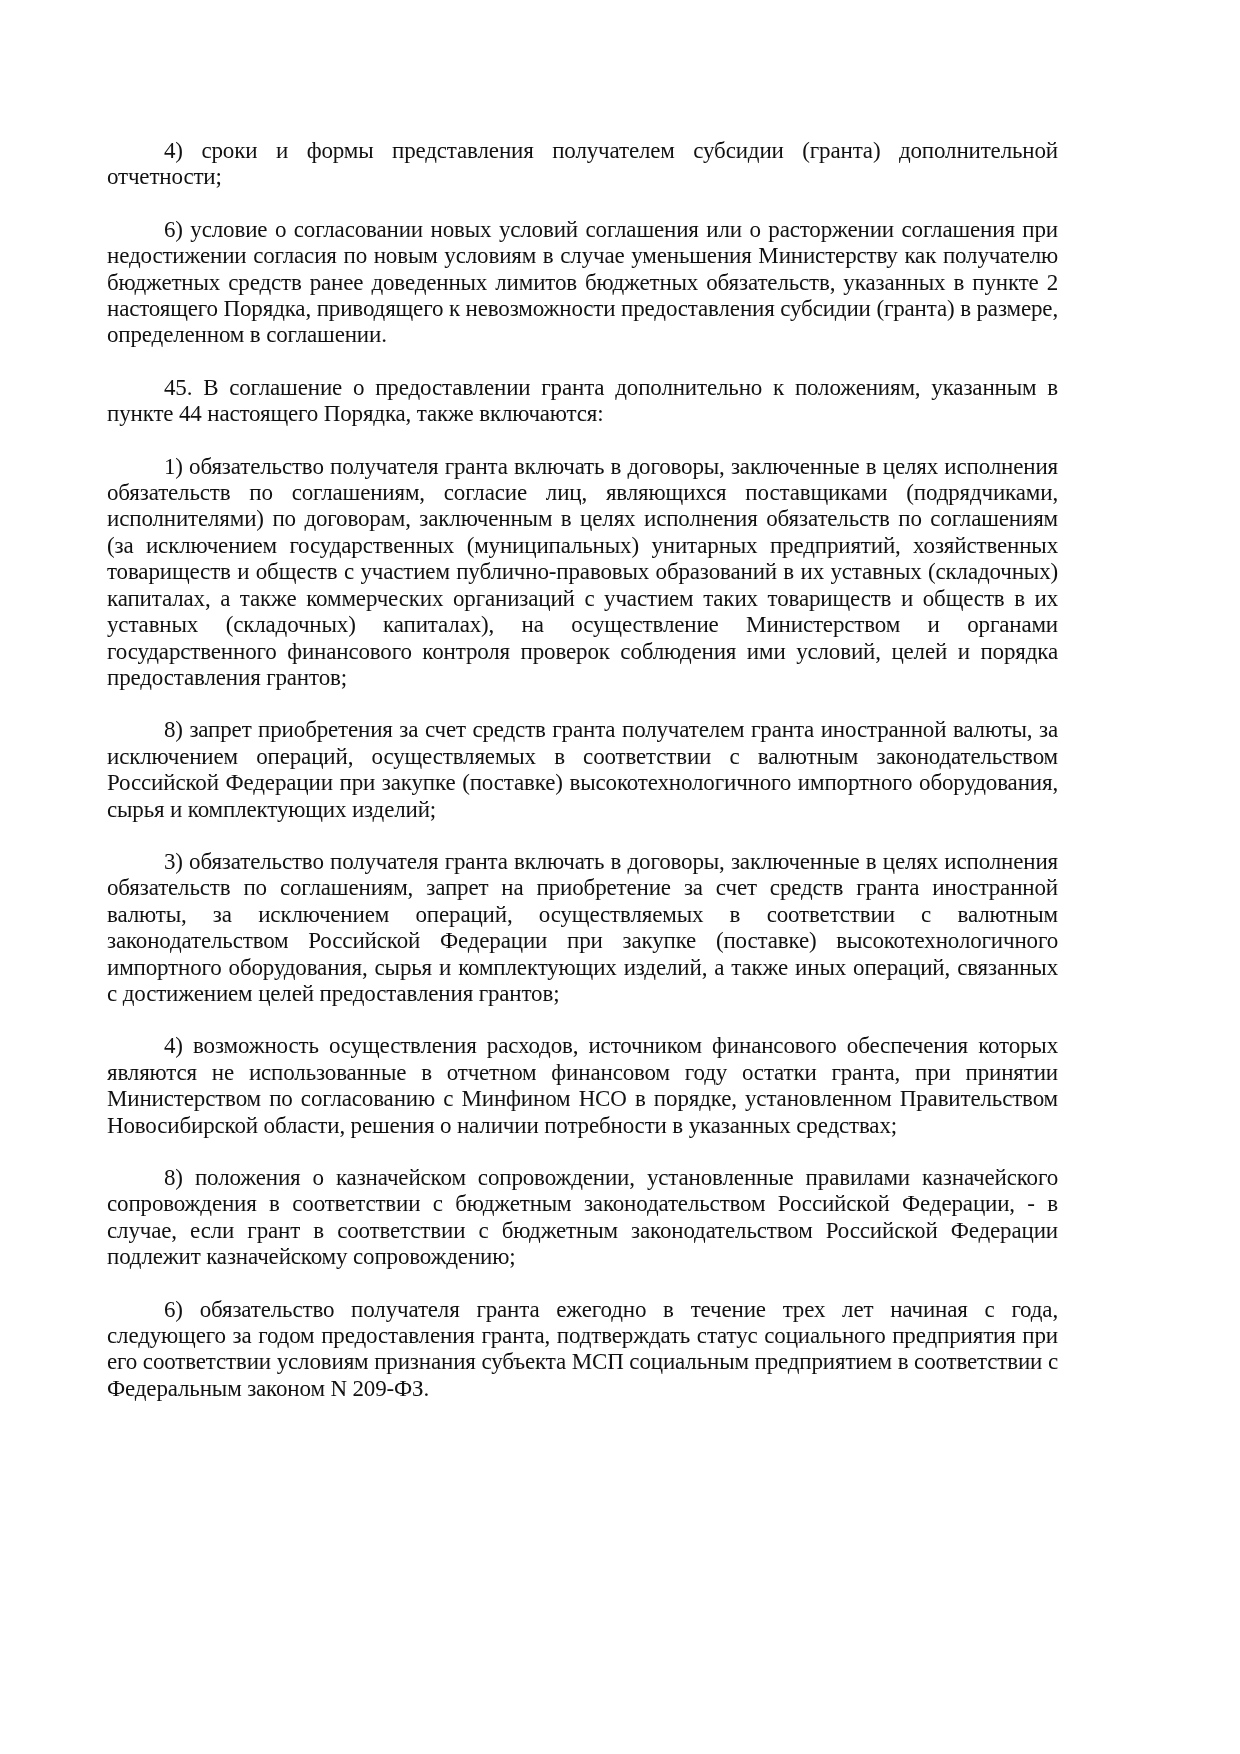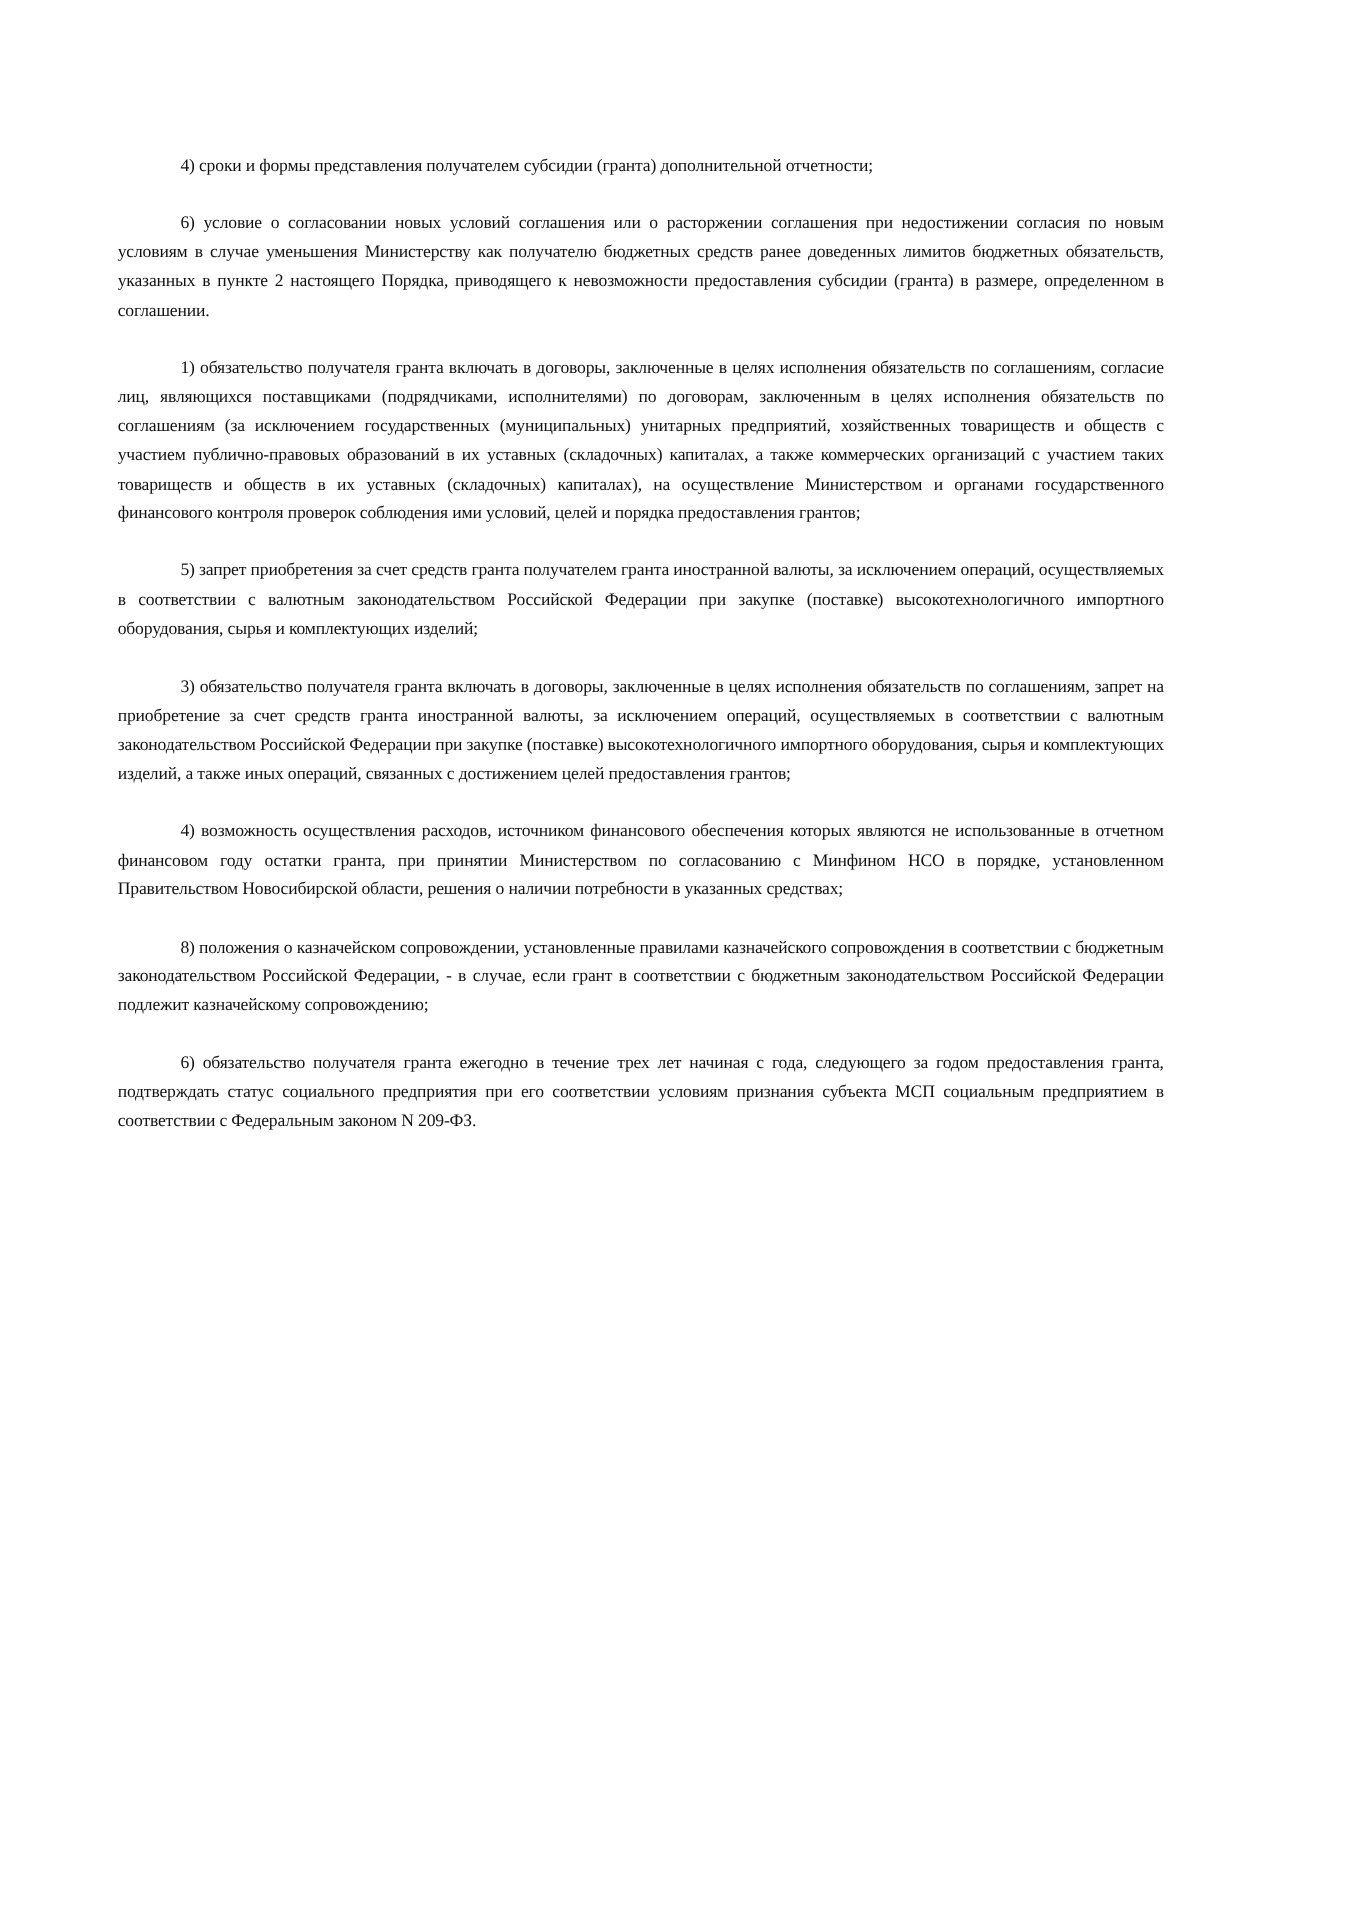--- a/index.html
+++ b/index.html
@@ -16,32 +16,33 @@
       color: #111111;
     }
     .page {
       position: absolute;
       left: 107px;
       top: 138px;
       width: 951px;
     }
     .para {
       margin: 0 0 26px 0;
-      font-size: 16px;
+      font-size: 23px;
       line-height: 26.4px;
       text-align: justify;
       text-indent: 57px;
       letter-spacing: -0.15px;
     }
   </style>
 </head>
 <body>
 
 <div class="page">
   <p class="para">4) сроки и формы представления получателем субсидии (гранта) дополнительной отчетности;</p>
   <p class="para">6) условие о согласовании новых условий соглашения или о расторжении соглашения при недостижении согласия по новым условиям в случае уменьшения Министерству как получателю бюджетных средств ранее доведенных лимитов бюджетных обязательств, указанных в пункте 2 настоящего Порядка, приводящего к невозможности предоставления субсидии (гранта) в размере, определенном в соглашении.</p>
+  <p class="para">45. В соглашение о предоставлении гранта дополнительно к положениям, указанным в пункте 44 настоящего Порядка, также включаются:</p>
   <p class="para">1) обязательство получателя гранта включать в договоры, заключенные в целях исполнения обязательств по соглашениям, согласие лиц, являющихся поставщиками (подрядчиками, исполнителями) по договорам, заключенным в целях исполнения обязательств по соглашениям (за исключением государственных (муниципальных) унитарных предприятий, хозяйственных товариществ и обществ с участием публично-правовых образований в их уставных (складочных) капиталах, а также коммерческих организаций с участием таких товариществ и обществ в их уставных (складочных) капиталах), на осуществление Министерством и органами государственного финансового контроля проверок соблюдения ими условий, целей и порядка предоставления грантов;</p>
-  <p class="para">5) запрет приобретения за счет средств гранта получателем гранта иностранной валюты, за исключением операций, осуществляемых в соответствии с валютным законодательством Российской Федерации при закупке (поставке) высокотехнологичного импортного оборудования, сырья и комплектующих изделий;</p>
+  <p class="para">8) запрет приобретения за счет средств гранта получателем гранта иностранной валюты, за исключением операций, осуществляемых в соответствии с валютным законодательством Российской Федерации при закупке (поставке) высокотехнологичного импортного оборудования, сырья и комплектующих изделий;</p>
   <p class="para">3) обязательство получателя гранта включать в договоры, заключенные в целях исполнения обязательств по соглашениям, запрет на приобретение за счет средств гранта иностранной валюты, за исключением операций, осуществляемых в соответствии с валютным законодательством Российской Федерации при закупке (поставке) высокотехнологичного импортного оборудования, сырья и комплектующих изделий, а также иных операций, связанных с достижением целей предоставления грантов;</p>
   <p class="para">4) возможность осуществления расходов, источником финансового обеспечения которых являются не использованные в отчетном финансовом году остатки гранта, при принятии Министерством по согласованию с Минфином НСО в порядке, установленном Правительством Новосибирской области, решения о наличии потребности в указанных средствах;</p>
   <p class="para">8) положения о казначейском сопровождении, установленные правилами казначейского сопровождения в соответствии с бюджетным законодательством Российской Федерации, - в случае, если грант в соответствии с бюджетным законодательством Российской Федерации подлежит казначейскому сопровождению;</p>
   <p class="para">6) обязательство получателя гранта ежегодно в течение трех лет начиная с года, следующего за годом предоставления гранта, подтверждать статус социального предприятия при его соответствии условиям признания субъекта МСП социальным предприятием в соответствии с Федеральным законом N 209-ФЗ.</p>
 </div>
 
 </body></html>

